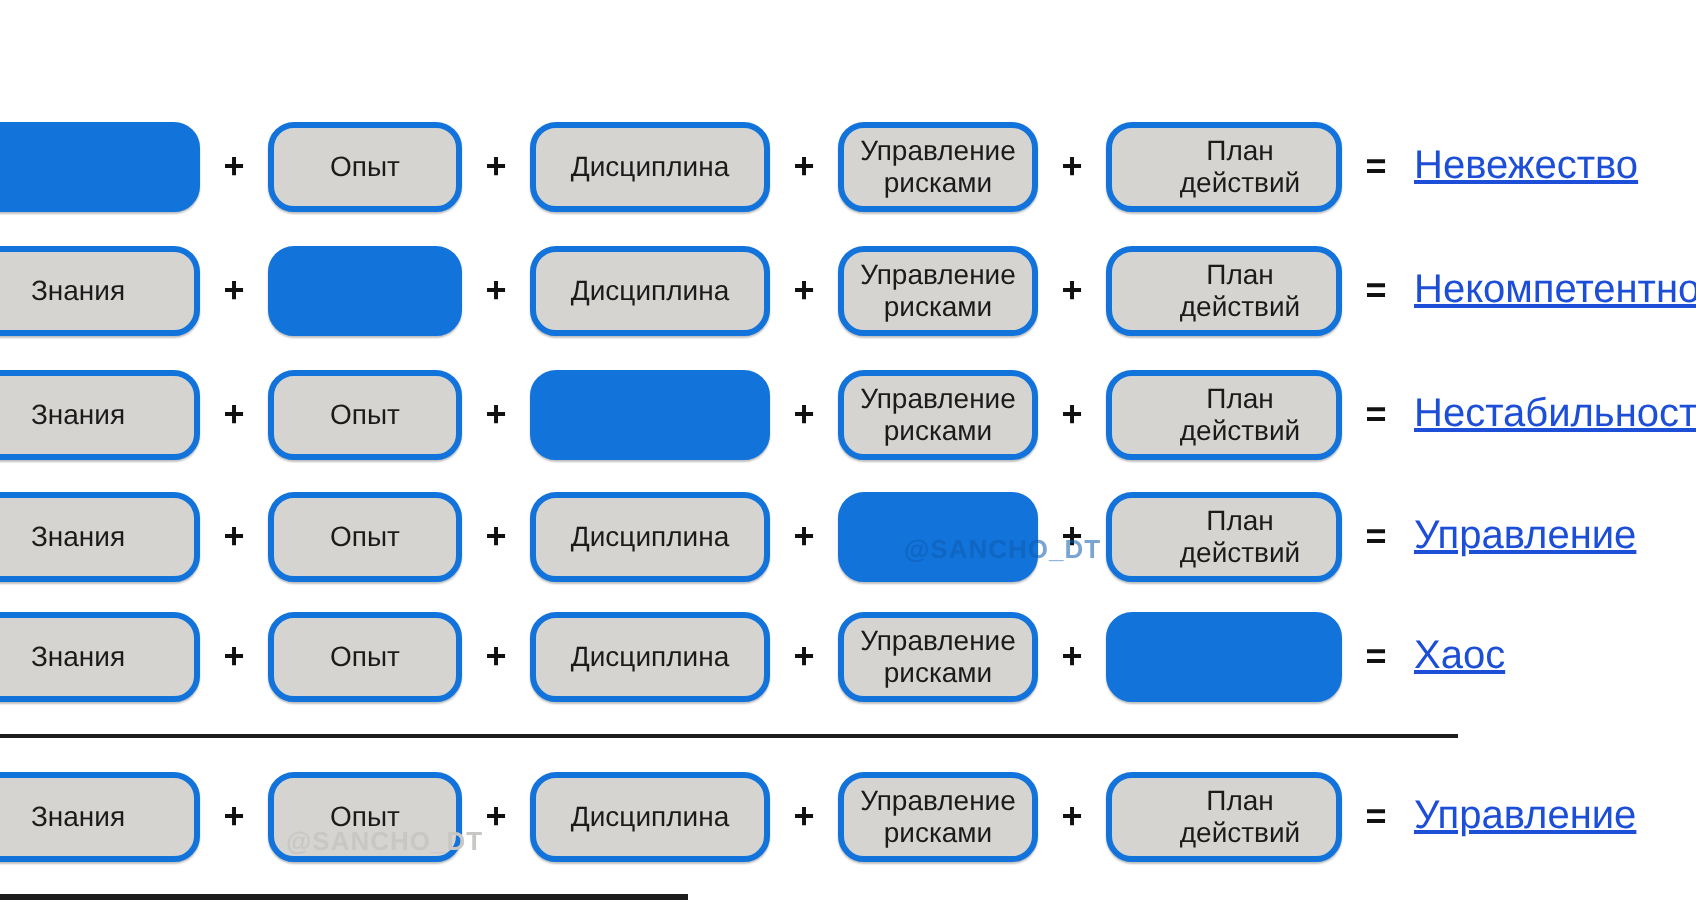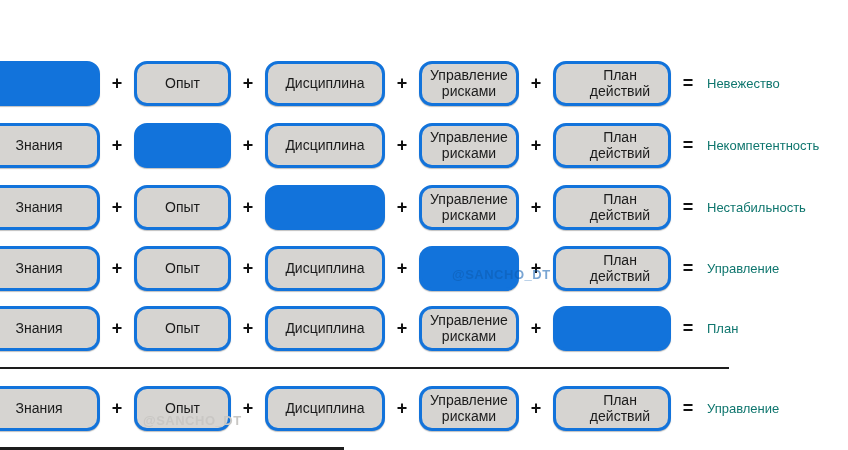--- a/index.html
+++ b/index.html
@@ -48,24 +48,25 @@
   .w5 { width: 118px; justify-content: flex-end; }
   .op {
     width: 34px;
     text-align: center;
     font-size: 18px;
     font-weight: 700;
     color: #111111;
     flex: 0 0 auto;
   }
   .result {
-    font-size: 13px;
-    color: #0f766e;
+    font-size: 20px;
+    color: #1d4ed8;
     white-space: nowrap;
     padding-left: 2px;
+    text-decoration: underline;
   }
   .sum-line {
     position: absolute;
     left: 0; top: 367px;
     width: 729px; height: 2px;
     background: #1d1d1d;
   }
   .bottom-line {
     position: absolute;
     left: 0; top: 447px;
@@ -197,21 +198,21 @@
       </div>
     <div class="op">+</div>
     <div class="box w4">
         <span class="lbl">Управление рисками</span>
       </div>
     <div class="op">+</div>
     <div class="box w5 filled">
         <span class="lbl"></span>
       </div>
     <div class="op">=</div>
-    <div class="result">План</div>
+    <div class="result">Хаос</div>
   </div>
 
   <div class="sum-line"></div>
 
   <div class="row" style="top:379px">
     <div class="box w1">
         <span class="lbl">Знания</span>
       </div>
     <div class="op">+</div>
     <div class="box w2">

